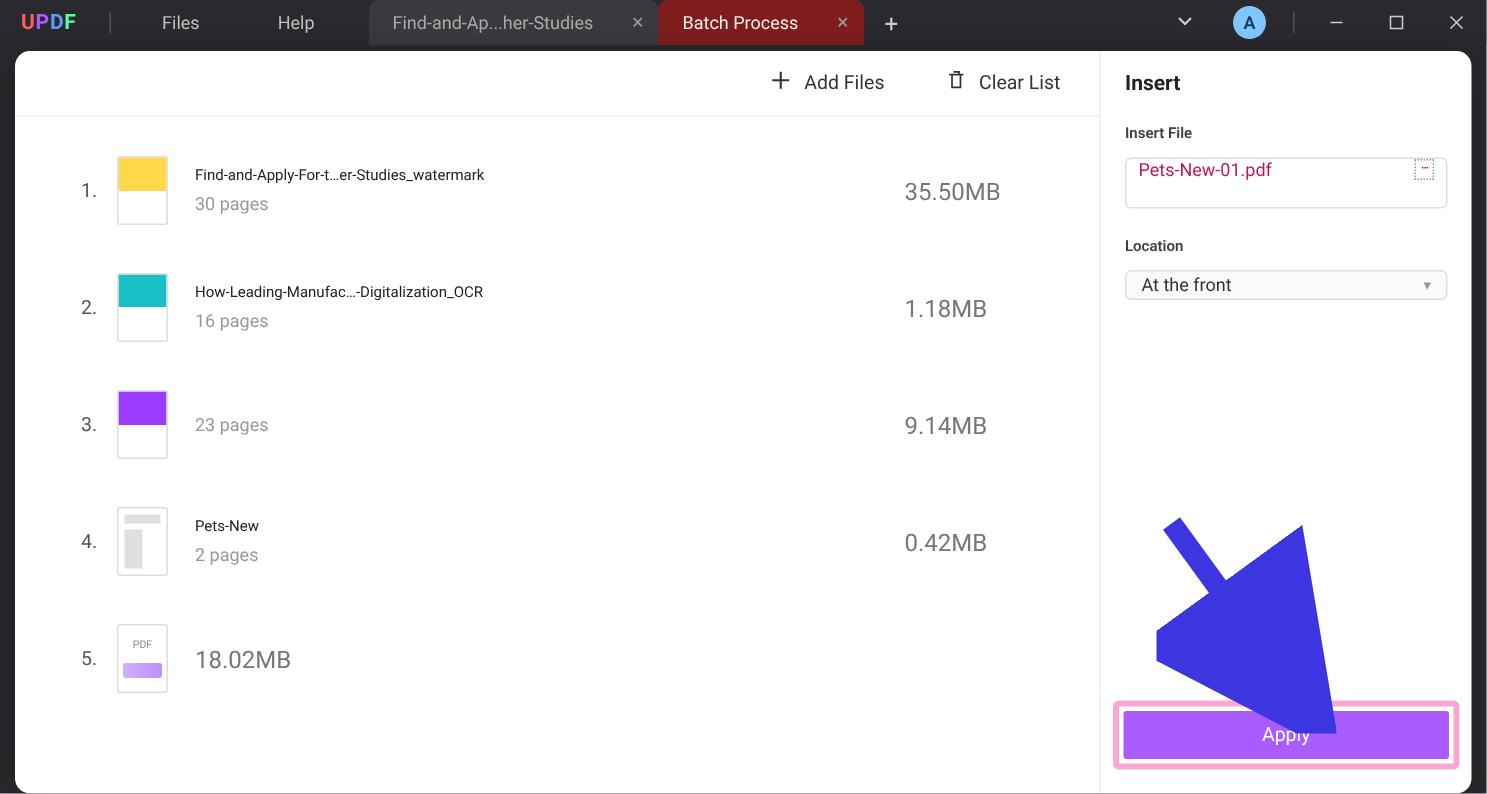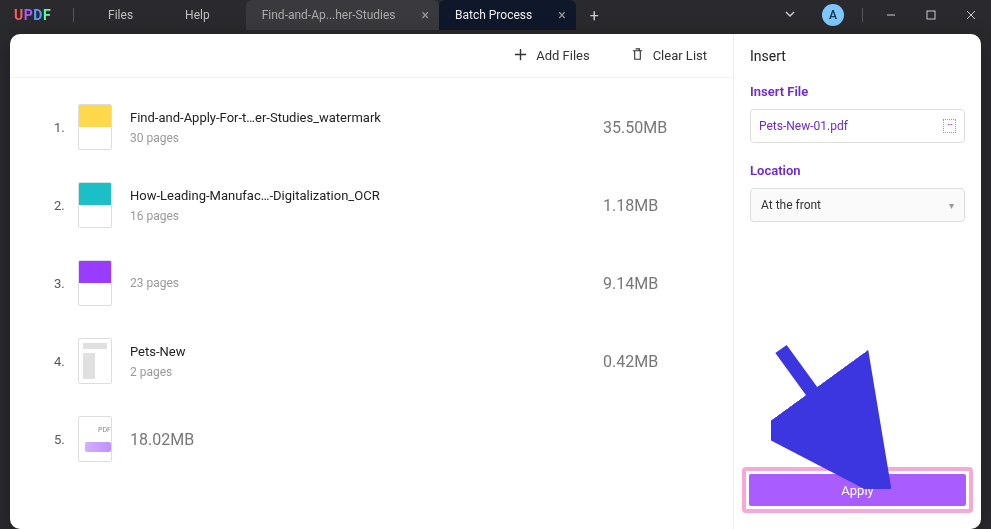--- a/index.html
+++ b/index.html
@@ -11,21 +11,21 @@
   .logo .c1 { color: #ff5c5c; }
   .logo .c2 { color: #a95cff; }
   .logo .c3 { color: #5c9dff; }
   .logo .c4 { color: #5cff9d; }
   .vsep { width: 1px; height: 14px; background: #555; margin: 0 8px; }
   .menu-item { padding: 0 26px; cursor: pointer; }
 
   .tabs { display: flex; align-items: stretch; height: 30px; margin-left: 10px; }
   .tab { display: flex; align-items: center; padding: 0 10px 0 16px; color: #aaa; font-size: 12px; gap: 26px; border-top-left-radius: 6px; border-top-right-radius: 6px; cursor: pointer;}
   .tab.inactive { background: #3a3a3e; }
-  .tab.active { background: #0f172a; color: #eee; }
+  .tab.active { background: #7f1d1d; color: #eee; }
   .tab .close { color: #999; font-size: 14px; }
   .newtab { display: flex; align-items: center; padding: 0 14px; color: #ccc; font-size: 16px; cursor: pointer;}
 
   .titlespacer { flex: 1; }
   .chev { padding: 0 16px; color: #ccc; cursor: pointer;}
   .avatar { width: 22px; height: 22px; border-radius: 50%; background: #7fc7ff; color: #1a3a5a; display: flex; align-items: center; justify-content: center; font-size: 12px; font-weight: 600; margin: 0 10px; cursor:pointer;}
   .winbtns { display: flex; }
   .winbtn { width: 40px; height: 30px; display: flex; align-items: center; justify-content: center; color: #ccc; cursor: pointer;}
   .winbtn svg { width: 10px; height: 10px; }
 
@@ -44,34 +44,34 @@
   .row { display: flex; align-items: center; height: 78px; padding-left: 44px; padding-right: 30px;}
   .row .num { width: 24px; color: #555; font-size: 13px; }
   .row .thumb { width: 34px; height: 46px; border: 1px solid #ddd; border-radius: 2px; background: #fafafa; display:flex; flex-direction:column; overflow:hidden; margin-right:18px;}
   .thumb.t1 { background: linear-gradient(180deg,#ffd94a 0%,#ffd94a 50%,#fff 50%,#fff 100%);}
   .thumb.t2 { background: linear-gradient(180deg,#1ac0c6 0%,#1ac0c6 50%,#fff 50%,#fff 100%);}
   .thumb.t3 { background: linear-gradient(180deg,#9a3cff 0%,#9a3cff 50%,#fff 50%,#fff 100%);}
   .thumb.t4 { background: #fff; position:relative;}
   .thumb.t4::before, .thumb.t4::after { content:""; position:absolute; background:#e0e0e0;}
   .thumb.t4::before { top:4px; left:4px; right:4px; height:6px;}
   .thumb.t4::after { top:14px; left:4px; width:12px; height:26px;}
-  .thumb.t5 { background: #fff; display:flex; align-items:flex-end; justify-content:center; flex-direction:column;}
+  .thumb.t5 { background: #fff; display:flex; align-items:center; justify-content:center; flex-direction:column;}
   .thumb.t5 .ext { font-size:7px; color:#888; margin-bottom:8px;}
   .thumb.t5 .wave { width:80%; height:10px; background: linear-gradient(90deg,#d0b0ff,#c090ff); border-radius:2px;}
   .row .info { flex: 1; }
-  .row .fname { font-size: 13px; color: #222; margin-bottom: 6px;}
+  .row .fname { font-size: 10px; color: #222; margin-bottom: 6px;}
   .row .pages { font-size: 12px; color: #999; }
   .row .size { width: 100px; font-size: 16px; color: #777; }
 
   
-  .rtitle { font-size: 14px; font-weight: 400; color: #222; margin-bottom: 20px; }
-  .rlabel { font-size: 13px; font-weight: 600; color: #6d28d9; margin-bottom: 10px;}
-  .rinput { display:flex; align-items:center; height: 34px; border: 1px solid #ddd; border-radius: 4px; padding: 0 8px; font-size: 12px; color:#6d28d9; margin-bottom: 20px; justify-content:space-between; cursor:pointer;}
+  .rtitle { font-size: 14px; font-weight: 700; color: #222; margin-bottom: 20px; }
+  .rlabel { font-size: 10px; font-weight: 600; color: #404040; margin-bottom: 10px;}
+  .rinput { display:flex; align-items:flex-start; height: 34px; border: 1px solid #ddd; border-radius: 4px; padding: 0 8px; font-size: 12px; color:#be185d; margin-bottom: 20px; justify-content:space-between; cursor:pointer;}
   .rinput .dots { letter-spacing: -1px; border:1px dotted #999; padding: 0 3px; font-size:10px; line-height:12px;}
-  .rselect { display:flex; align-items:center; height: 34px; border: 1px solid #ddd; border-radius: 4px; padding: 0 10px; font-size: 12px; color:#333; justify-content:space-between; cursor:pointer; background:#fafafa;}
+  .rselect { display:flex; align-items:center; height: 20px; border: 1px solid #ddd; border-radius: 4px; padding: 0 10px; font-size: 12px; color:#333; justify-content:space-between; cursor:pointer; background:#fafafa;}
   .rselect .caret { color:#999; font-size:10px;}
 
   .applywrap { position: absolute; left: 8px; right: 8px; bottom: 16px; border: 4px solid #f9a8d4; border-radius: 4px; padding: 3px;}
   .apply { height: 32px; background: #a95cff; color: #fff; font-size: 13px; display: flex; align-items: center; justify-content: center; border-radius: 2px; cursor: pointer;}
 
   
   .arrow { position: absolute; right: 100px; bottom: 40px; pointer-events: none;}
 </style>
 </head>
 <body>

